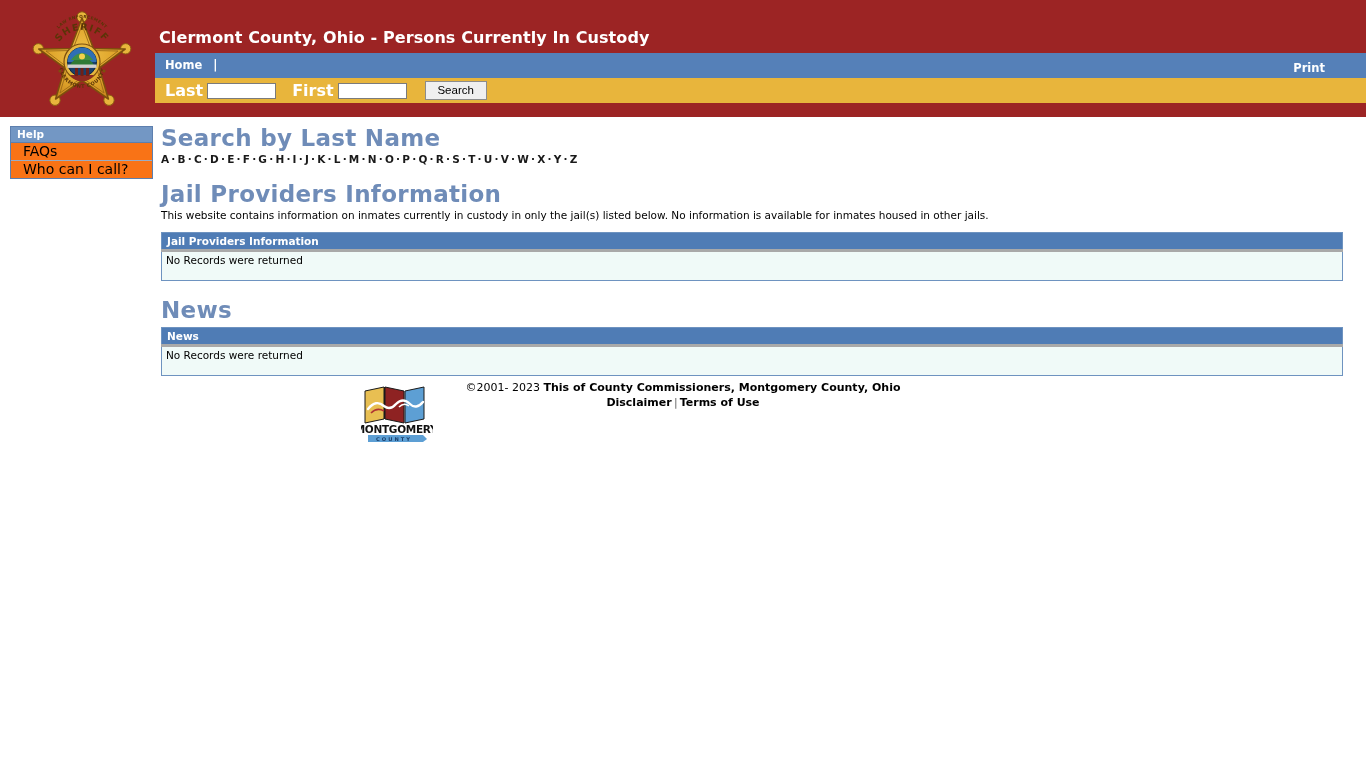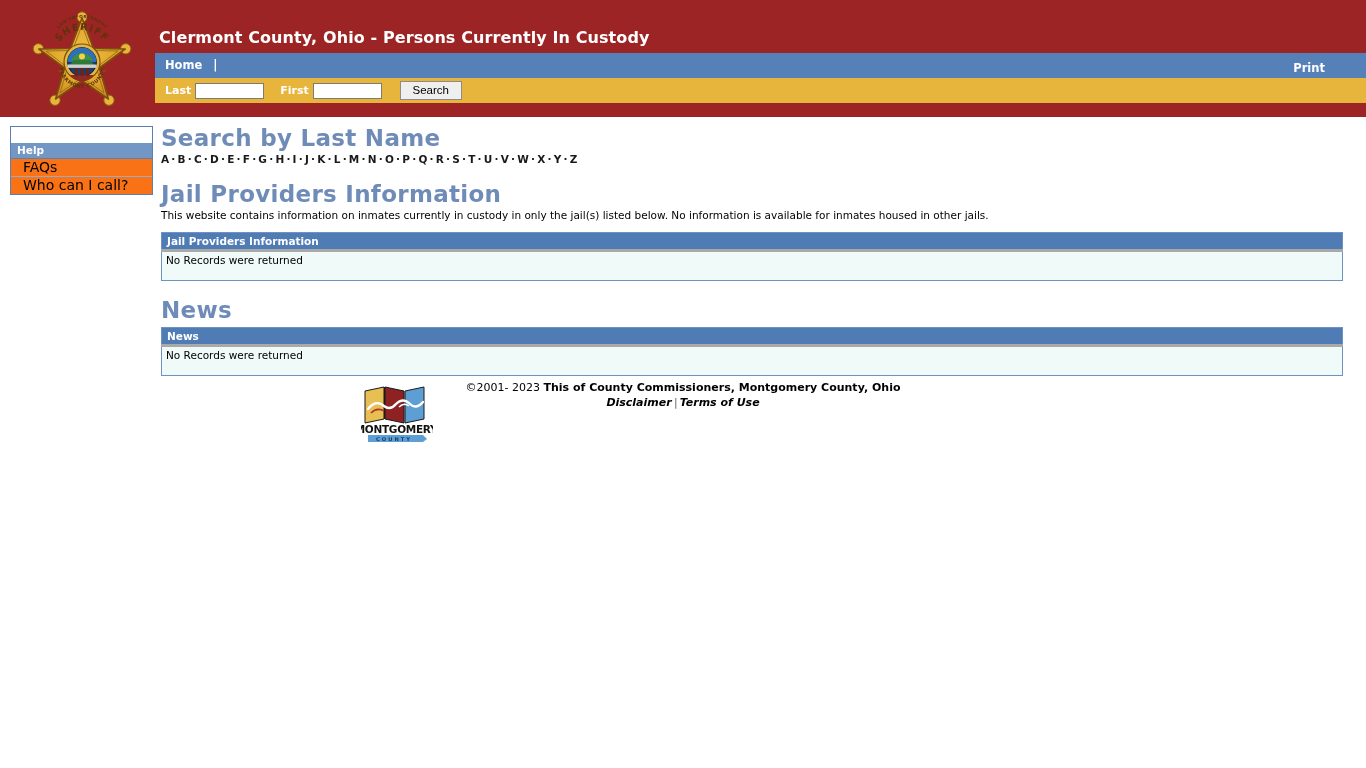--- a/index.html
+++ b/index.html
@@ -90,21 +90,21 @@
   }
   .searchbar-inner {
     position: absolute;
     left: 10px; top: 0px;
     height: 25px;
     display: flex;
     align-items: center;
   }
   .field-label {
     color: #ffffff;
-    font-size: 11px;
+    font-size: 16px;
     font-weight: bold;
     margin-right: 4px;
     text-align: center;
   }
   .field-label.second { margin-left: 16px; }
   .txt-input {
     width: 63px;
     height: 14px;
     border: 1px solid #7b7b7b;
     background: #ffffff;
@@ -137,21 +137,20 @@
   }
   .side-head {
     background: #7397c4;
     color: #ffffff;
     font-size: 10.5px;
     font-weight: bold;
     padding: 2px 0 2px 6px;
     height: 11px;
     line-height: 11px;
     border-bottom: 1px solid #5d7fae;
-    margin-top: 16px;
   }
   .side-item {
     font-size: 14px;
     font-weight: normal;
     color: #000000;
     padding: 3px 0 3px 12px;
     height: 11px;
     line-height: 11px;
     background: #f97316;
     border-bottom: 1px solid #9aacc4;
@@ -250,21 +249,20 @@
     line-height: 15px;
     white-space: nowrap;
   }
   .footer-line1 .copy-years { font-weight: normal; }
   .footer-line1 .board { font-weight: bold; }
   .footer-line2 {
     font-size: 11px;
     font-weight: bold;
     color: #000000;
     line-height: 15px;
-    font-style: italic;
   }
   .footer-line2 a {
     color: #000000;
     text-decoration: none;
     cursor: pointer;
   }
   .footer-pipe { color: #8c8c8c; padding: 0 2px; }
 </style>
 </head>
 <body>

